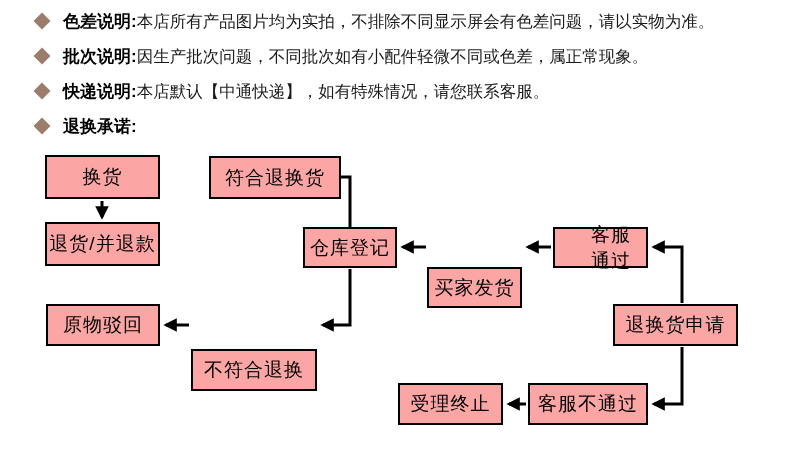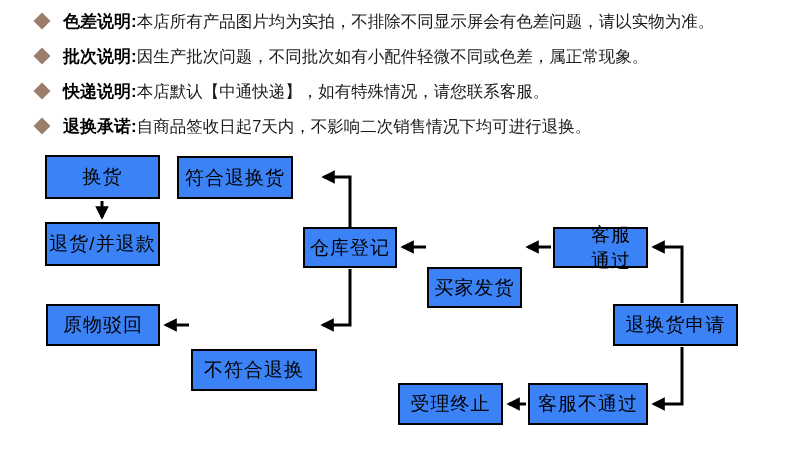--- a/index.html
+++ b/index.html
@@ -61,30 +61,30 @@
   }
   .flow svg.connectors {
     position: absolute;
     left: 0;
     top: 0;
     pointer-events: none;
   }
   .flow-box {
     position: absolute;
     border: 2px solid #000000;
-    background: #3b82f6;
+    background: #fca5a5;
     display: flex;
     align-items: center;
     justify-content: center;
     font-size: 19px;
     letter-spacing: 1px;
     color: #000000;
   }
   .b0  { left: 45px;  top: 155px; width: 115px; height: 44px; }
-  .b1  { left: 177px; top: 156px; width: 116px; height: 43px; }
+  .b1  { left: 209px; top: 156px; width: 132px; height: 43px; }
   .b2  { left: 45px;  top: 222px; width: 115px; height: 44px; }
   .b3  { left: 303px; top: 227px; width: 94px;  height: 41px; }
   .b4  { left: 427px; top: 227px; width: 95px;  height: 41px; margin-top: 40px; }
   .b5  { left: 553px; top: 227px; width: 95px;  height: 41px; padding-left: 36px; }
   .b6  { left: 46px;  top: 304px; width: 114px; height: 42px; }
   .b7  { left: 191px; top: 304px; width: 126px; height: 42px; margin-top: 45px; }
   .b8  { left: 613px; top: 304px; width: 125px; height: 42px; }
   .b9  { left: 398px; top: 383px; width: 105px; height: 42px; }
   .b10 { left: 528px; top: 383px; width: 120px; height: 42px; }
 </style>
@@ -111,21 +111,20 @@
         <span class="diamond"></span>
       </span>
     <span class="note-label">快递说明:</span>
       <span class="note-text"> 本店默认【中通快递】，如有特殊情况，请您联系客服。</span>
   </div>
   <div class="note-item">
     <span class="bullet-slot">
         <span class="diamond"></span>
       </span>
     <span class="note-label">退换承诺:</span>
-      <span class="note-text">自商品签收日起7天内，不影响二次销售情况下均可进行退换。</span>
   </div>
 </div>
 
 <div class="flow">
 
   <svg class="connectors" width="790" height="463" viewBox="0 0 790 463">
     <defs>
       <marker id="arrow" viewBox="0 0 10 10" refX="8" refY="5" markerWidth="4.5" markerHeight="4.5" orient="auto-start-reverse">
         <path d="M0,0 L10,5 L0,10 z" fill="#000000"></path>
       </marker>

